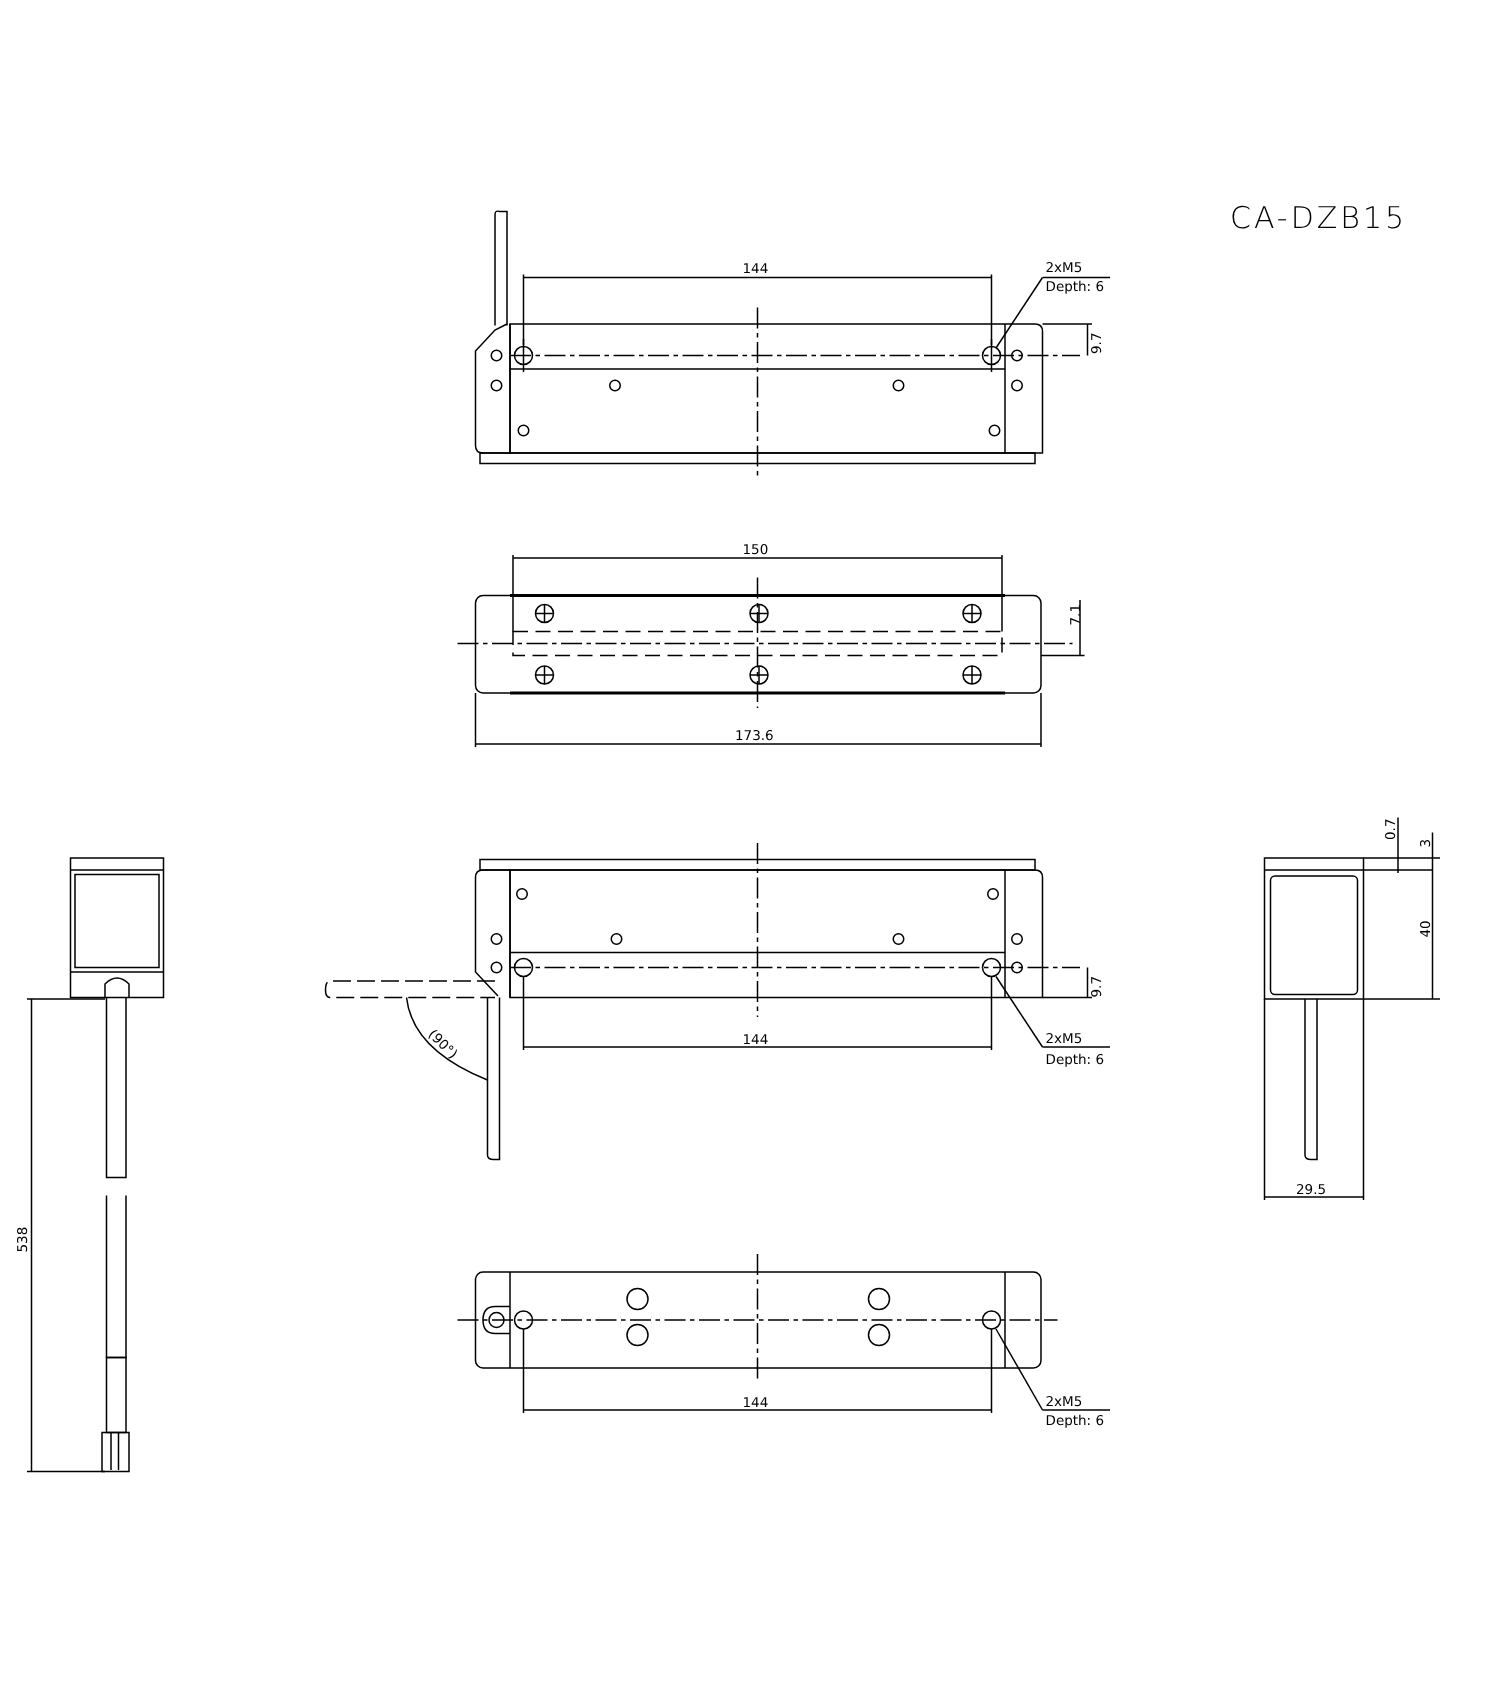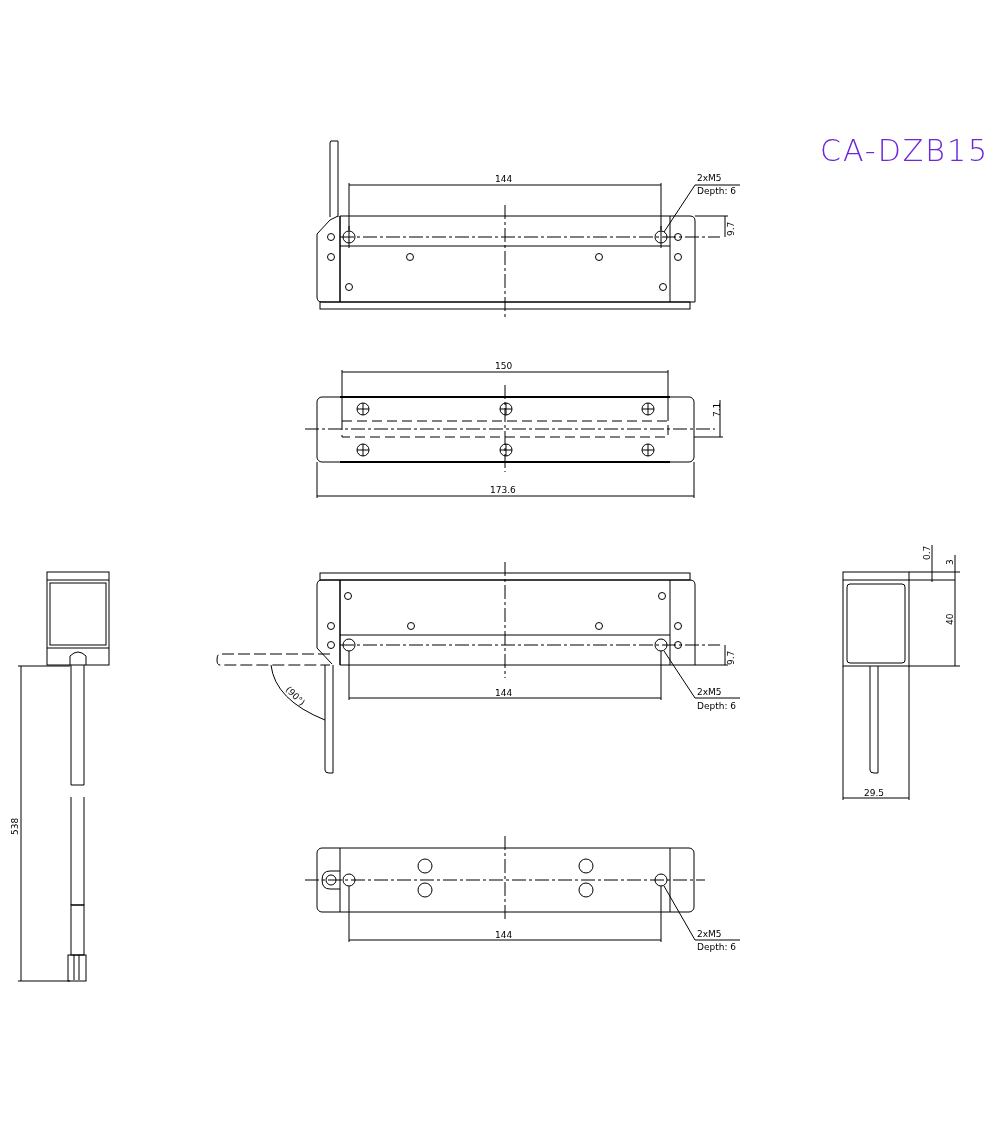--- a/index.html
+++ b/index.html
@@ -1,18 +1,18 @@
 <!DOCTYPE html>
 <html><head>
 <meta charset="utf-8">
 <style>
   html, body { margin: 0; padding: 0; background: #ffffff; }
   body { width: 1000px; height: 1122px; position: relative; overflow: hidden; font-family: "Liberation Sans", sans-serif; }
   #drawing { position: absolute; left: 0; top: 0; }
-  .title { position: absolute; left: 820px; top: 133px; font-family: "DejaVu Sans", sans-serif; font-size: 30px; font-weight: 200; letter-spacing: 2px; color: #6d28d9; }
+  .title { position: absolute; left: 820px; top: 133px; font-family: "DejaVu Sans", sans-serif; font-size: 20px; font-weight: 200; letter-spacing: 2px; color: #000000; }
   svg text { font-family: "DejaVu Sans", sans-serif; font-size: 9px; fill: #000; }
 </style>
 </head>
 <body>
 
 <div class="title">CA-DZB15</div>
 
 <svg id="drawing" width="1000" height="1122" viewBox="0 0 1000 1122" xmlns="http://www.w3.org/2000/svg">
   <g stroke="#000" stroke-width="1" fill="none">
 

